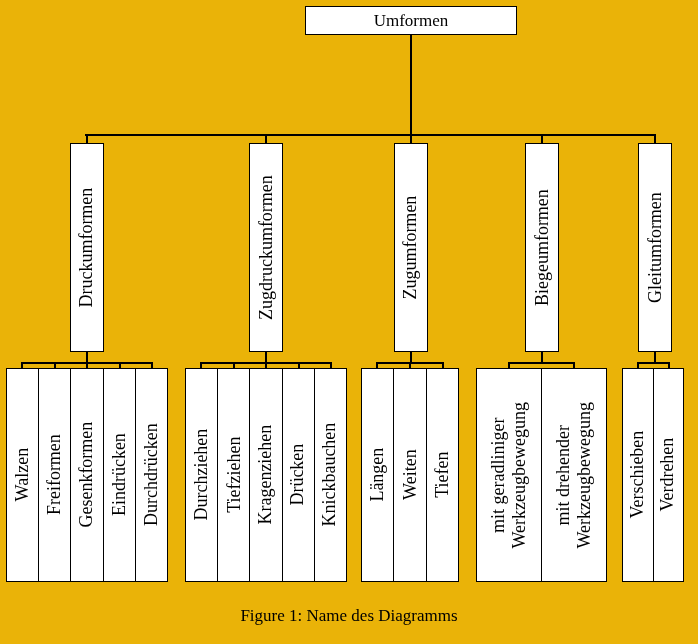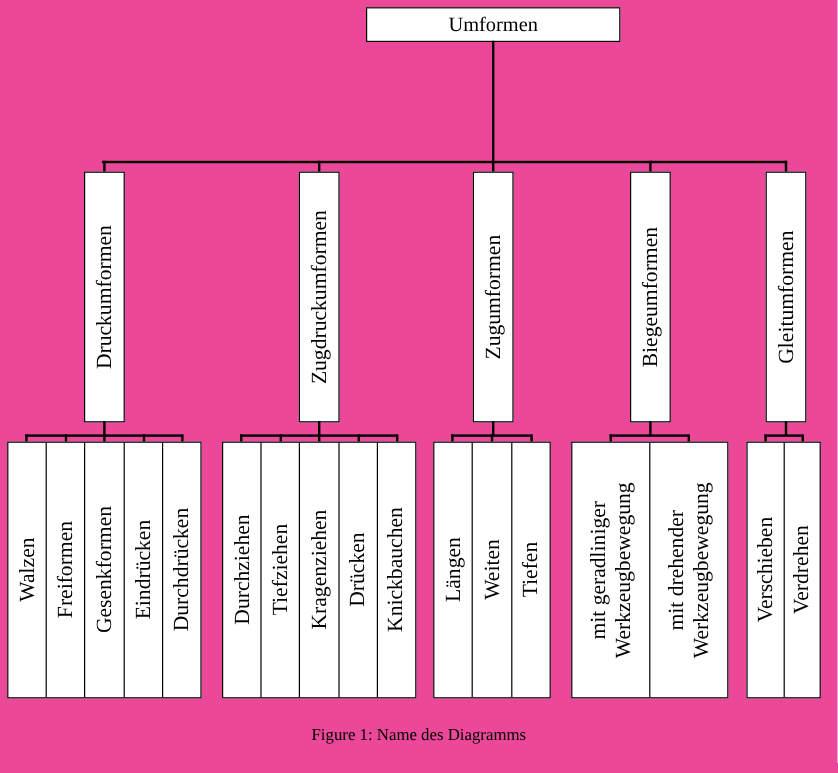--- a/index.html
+++ b/index.html
@@ -4,21 +4,21 @@
 <style>
   html, body {
     margin: 0;
     padding: 0;
     background: #ffffff;
   }
   .canvas {
     position: relative;
     width: 698px;
     height: 644px;
-    background: #ec4899;
+    background: #eab308;
     font-family: "Liberation Serif", "DejaVu Serif", serif;
     color: #000000;
     overflow: hidden;
   }
   .box {
     position: absolute;
     box-sizing: border-box;
     border: 1.5px solid #000000;
     background: #ffffff;
     display: flex;
@@ -63,21 +63,21 @@
   }
   .vtext .ln { display: block; }
   .line {
     position: absolute;
     background: #000000;
   }
   .caption {
     position: absolute;
     left: 0; top: 606px; width: 698px;
     text-align: center;
-    font-size: 14px;
+    font-size: 17px;
   }
 </style>
 </head>
 <body>
 
 <div class="canvas">
 
   <div class="box root-box">
     <span>Umformen</span>
   </div>

